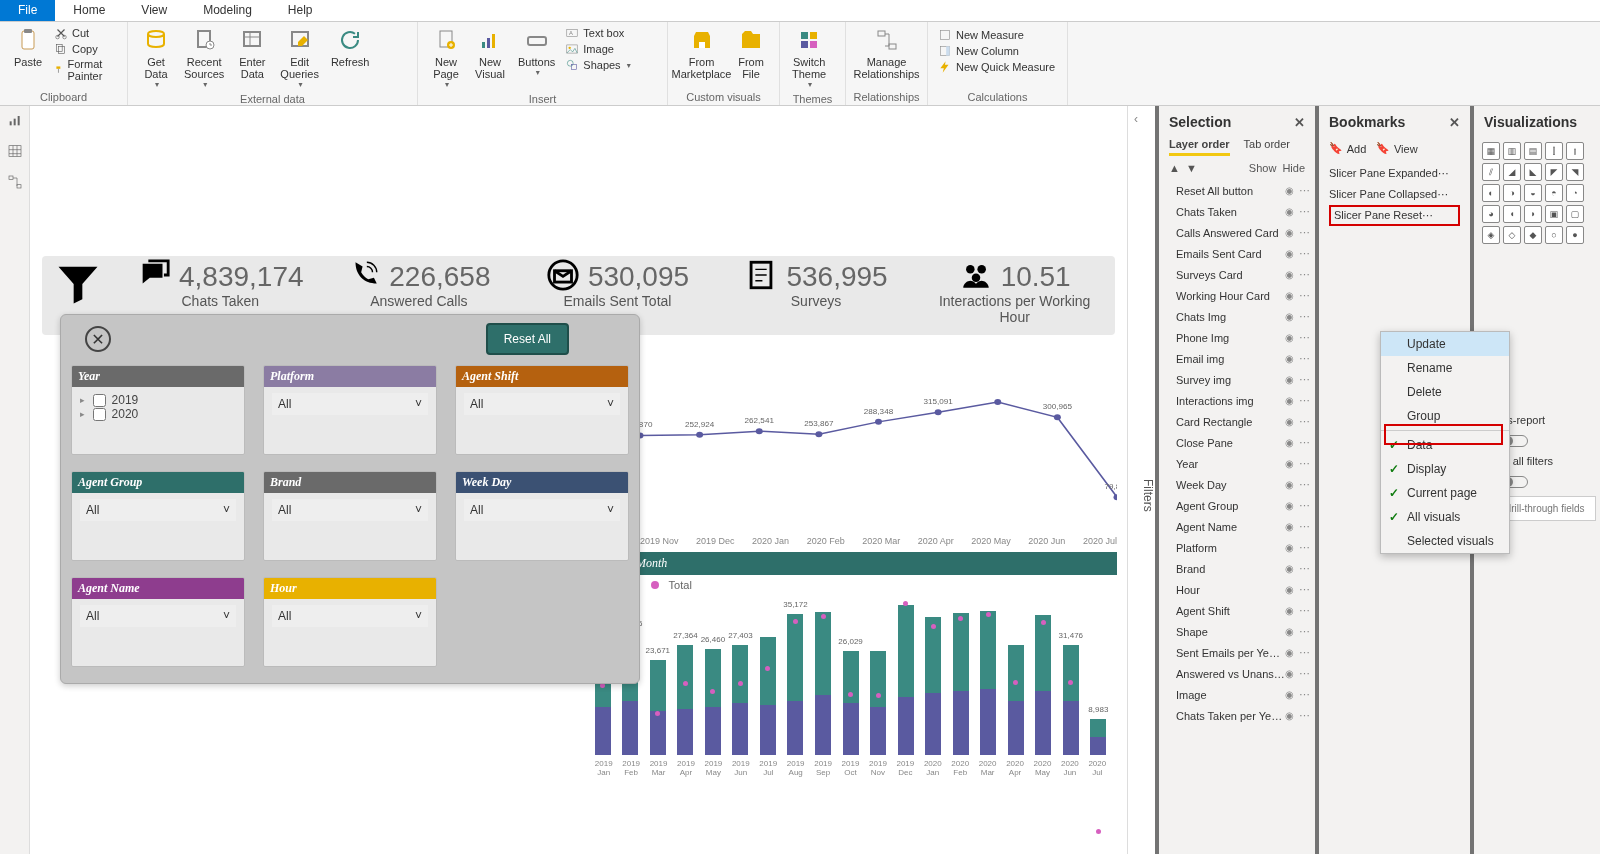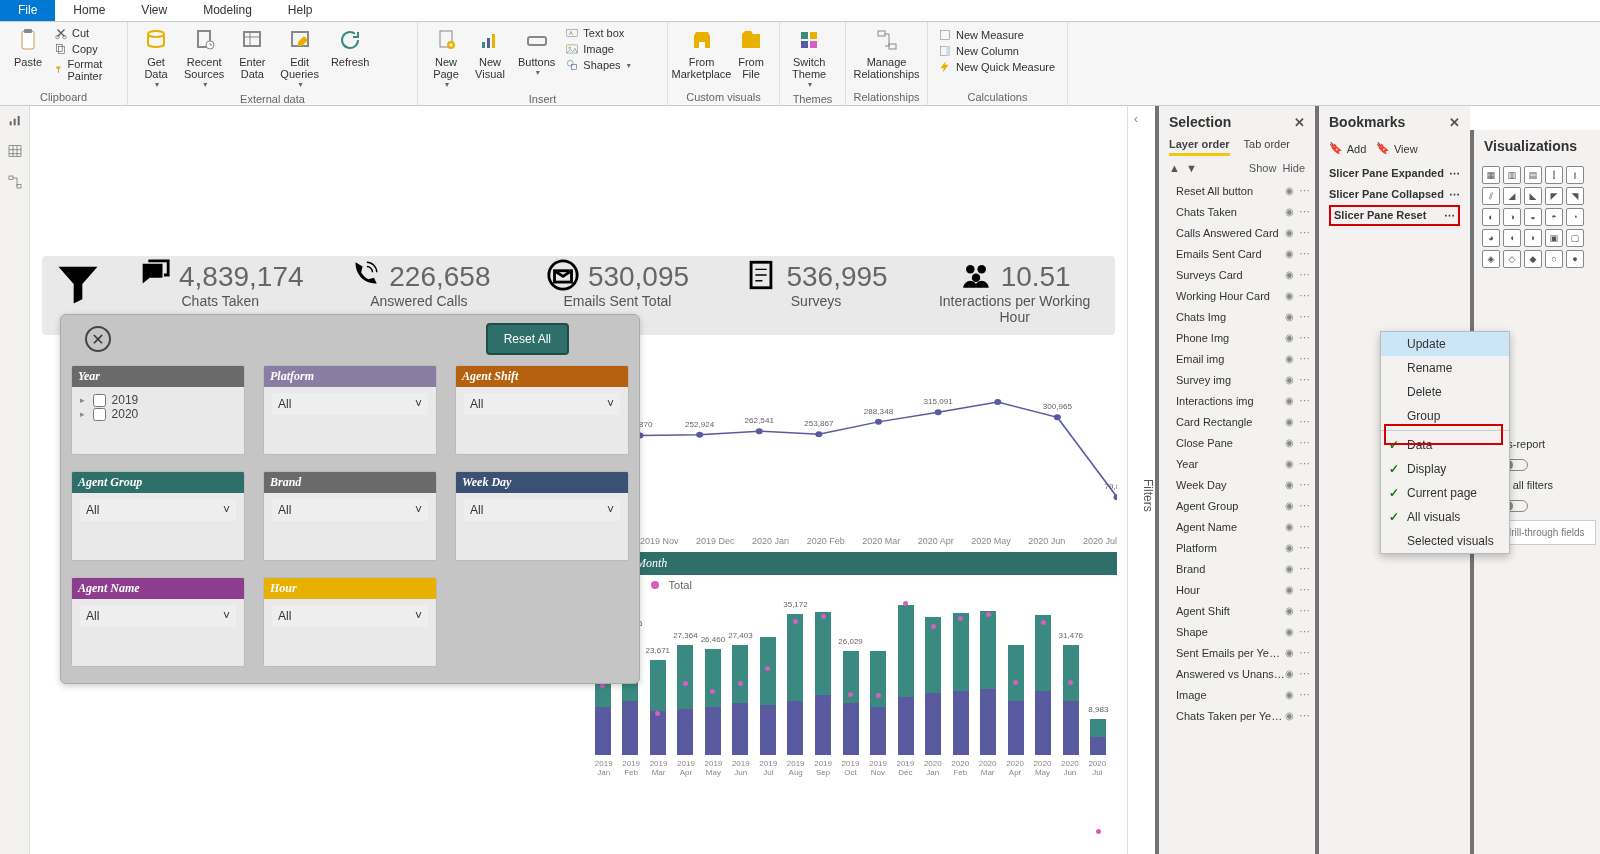--- a/index.html
+++ b/index.html
@@ -74,36 +74,36 @@
 .bar-col .dot { width:5px;height:5px;border-radius:50%;background:#d65fbf; position:absolute; }
 .bar-x { display:flex; font-size:8px; color:#888; padding:4px 6px 0 6px; }
 .bar-x span { flex:1; text-align:center; }
 
 
 .pane { border-left:4px solid #737373; background:#f3f2f1; display:flex; flex-direction:column; }
 .pane .pane-hdr { display:flex; align-items:center; justify-content:space-between; padding:8px 10px; font-weight:600; font-size:14px; }
 .pane .pane-hdr .x { cursor:pointer; color:#555; font-size:13px;}
 .sel-pane { width:160px; }
 .bk-pane  { width:155px; }
-.viz-pane { width:130px; overflow:hidden;margin-top:24px;}
+.viz-pane { width:130px; overflow:hidden;}
 .tabs2 { display:flex; gap:14px; padding:0 10px 4px 10px; font-size:11px; }
 .tabs2 .t { padding-bottom:3px; cursor:pointer; color:#444;}
 .tabs2 .t.on { border-bottom:3px solid #f2c811; font-weight:600;}
 .sel-ctrl { display:flex; align-items:center; padding:2px 10px 6px 10px; font-size:11px; color:#555; gap:6px;}
 .sel-ctrl .sp { flex:1; }
 .sel-list { flex:1; overflow-y:auto; padding:0 2px 0 10px; font-size:11px;margin-left:7px; }
 .sel-item { display:flex; align-items:center; padding:4px 0; cursor:pointer; }
 .sel-item .eye { width:14px; color:#888; font-size:10px;}
 .sel-item .more { width:14px; color:#888; letter-spacing:1px;}
 .sel-item .nm { flex:1; white-space:nowrap; overflow:hidden; text-overflow:ellipsis; }
 
 .bk-top { display:flex; gap:10px; padding:4px 10px; font-size:11px; }
 .bk-top div { display:flex;align-items:center; gap:4px; cursor:pointer;}
 .bk-list { padding:4px 10px; font-size:11px; }
-.bk-item { display:flex; justify-content:space-between; padding:4px 0; cursor:pointer;font-weight:bold;}
+.bk-item { display:flex; padding:4px 0; cursor:pointer;}
 .bk-item.hl { border:2px solid #d40000; padding:2px 3px; }
 
 .viz-icons { display:flex; flex-wrap:wrap; gap:3px; padding:4px 8px; }
 .viz-icons span { width:18px;height:18px;border:1px solid #888;border-radius:2px; display:flex;align-items:center;justify-content:center;font-size:9px;color:#555;cursor:pointer; background:#fff;}
 .viz-sec { padding:6px 10px 2px 10px; font-size:11px; color:#333; }
 .toggle { width:26px;height:12px;border:1px solid #888;border-radius:6px;position:relative;display:inline-block;vertical-align:middle;margin-left:4px;}
 .toggle::after{content:"";width:10px;height:10px;border-radius:50%;background:#888;position:absolute;top:0;left:0;}
 .drill-box { margin:6px 4px; border:1px solid #ccc; background:#fff; padding:6px; font-size:10px; color:#777;}
 
 

